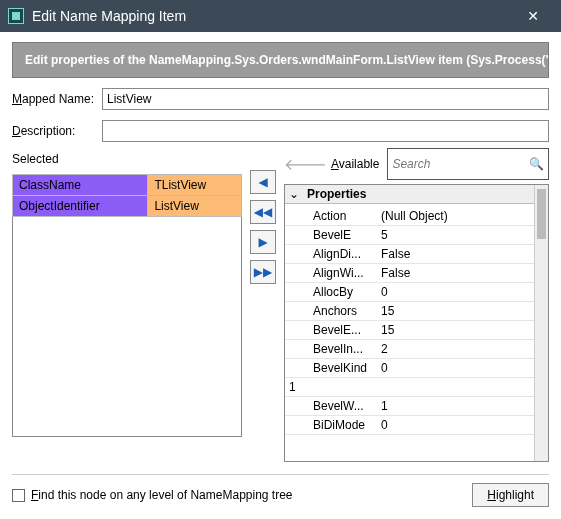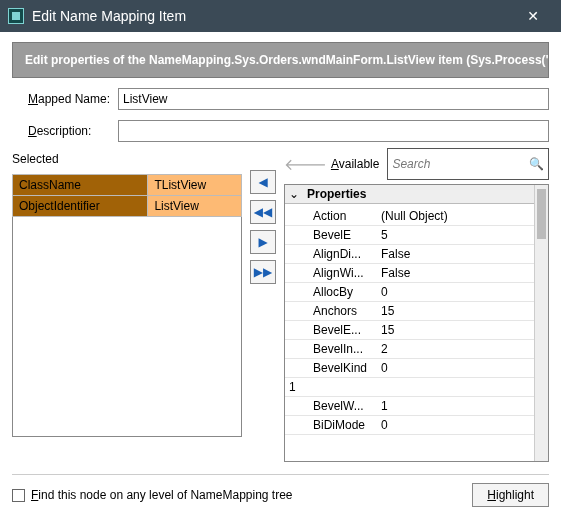--- a/index.html
+++ b/index.html
@@ -37,21 +37,21 @@
     font-size:14px; color:#fff; cursor:default;
   }
   .content { padding:10px 12px 8px; }
   .banner {
     background:#9b9b9b; color:#fff;
     padding:10px 12px; font-weight:bold; font-size:12px;
     border:1px solid #7a7a7a;
     white-space:nowrap; overflow:hidden;
   }
   .form-row { display:flex; align-items:center; margin-top:10px; }
-  .form-row label { width:90px;margin-left:16px; }
+  .form-row label { width:90px; }
   .form-row label .ul { text-decoration:underline; }
   .form-row input[type=text] {
     flex:1; height:22px; border:1px solid #888; padding:0 4px; font: inherit;
   }
   .lists { display:flex; margin-top:6px; gap:6px; align-items:flex-start; }
   .col-selected { flex: 0 0 230px; }
   .col-buttons { flex: 0 0 30px; padding-top:22px; display:flex; flex-direction:column; gap:6px; align-items:center;}
   .col-available { flex:1; }
   .section-header { display:flex; align-items:center; margin-bottom:4px; min-height:22px; }
   .section-header .ul { text-decoration:underline; }
@@ -62,21 +62,21 @@
   }
   .search span.ph { flex:1; }
   .search .mag { font-style:normal; color:#333; }
   table.grid {
     width:100%; border-collapse:collapse; border:1px solid #888;
     font-size:12px;
   }
   table.grid td {
     border:1px solid #bbb; padding:3px 6px; height:16px; background:#fdba74;
   }
-  table.grid td.hdr { background:#a16207; }
+  table.grid td.hdr { background:#8b5cf6; }
   .grid-filler { height:220px; border:1px solid #888; border-top:none; background:#fff;}
   .move-btn {
     width:26px; height:24px; border:1px solid #888; background:#f5f5f5;
     display:flex; align-items:center; justify-content:center;
     color:#1a5fb4;
   }
   .tree-wrap {
     border:1px solid #888; height:278px; position:relative; background:#fff;
   }
   .tree-head-row {

